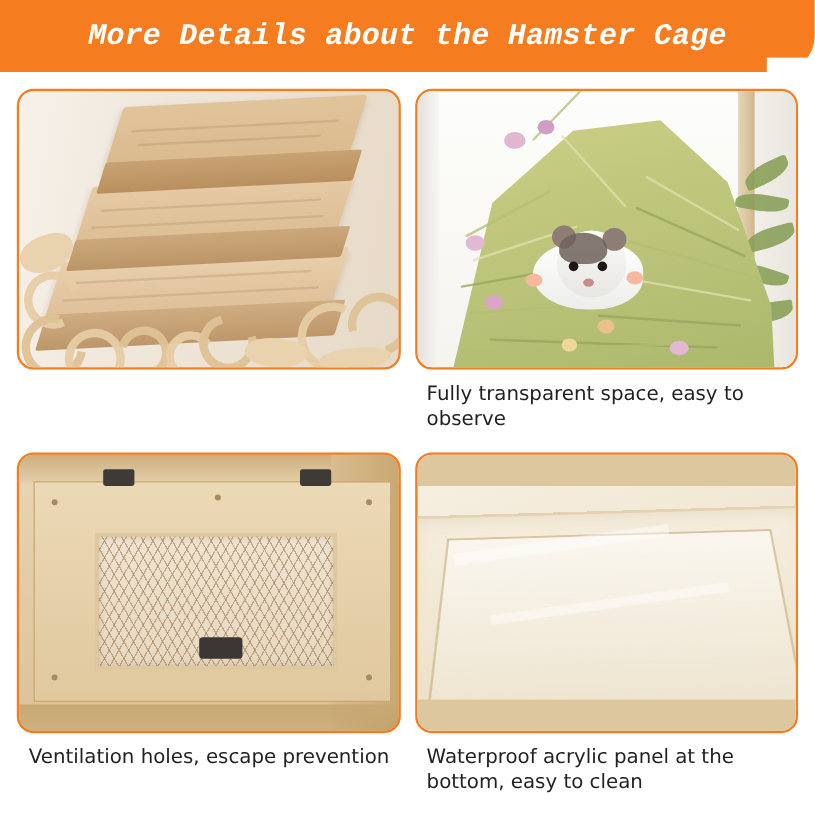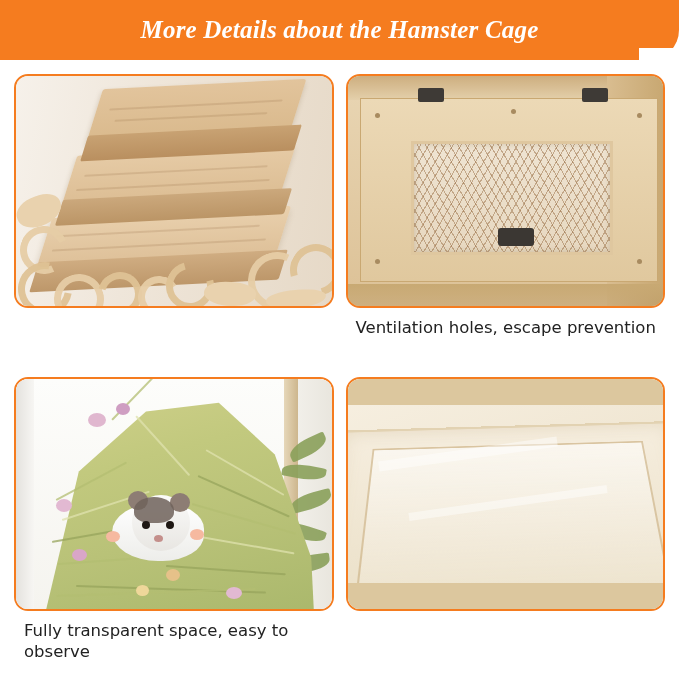--- a/index.html
+++ b/index.html
@@ -13,21 +13,21 @@
 
   
   .header{
     position:absolute;left:0;top:0;width:679px;height:60px;
     background:#f57c1f;
     border-bottom-right-radius:30px;
     display:flex;align-items:center;justify-content:center;
   }
   .header-title{
     color:#ffffff;
-    font-family:Liberation Serif, serif;
+    font-family:Liberation Mono, monospace;
     font-weight:bold;
     font-style:italic;
     font-size:25px;
     letter-spacing:0.2px;
     white-space:nowrap;
   }
   .header-corner{
     position:absolute;right:0;top:48px;width:40px;height:22px;background:#ffffff;
   }
 
@@ -226,20 +226,75 @@
         <div class="curl" style="left:38px;top:198px;width:36px;height:36px;transform:rotate(70deg);"></div>
         <div class="curl curl2" style="left:82px;top:196px;width:30px;height:30px;transform:rotate(150deg);"></div>
         <div class="curl" style="left:122px;top:200px;width:28px;height:28px;transform:rotate(10deg);"></div>
         <div class="curl curl2" style="left:150px;top:186px;width:34px;height:34px;transform:rotate(-60deg);"></div>
         <div class="curl" style="left:232px;top:176px;width:44px;height:44px;transform:rotate(-20deg);"></div>
         <div class="curl curl2" style="left:274px;top:168px;width:38px;height:38px;transform:rotate(120deg);"></div>
         <div class="blob" style="left:0px;top:120px;width:46px;height:30px;transform:rotate(-18deg);"></div>
         <div class="blob" style="left:188px;top:206px;width:52px;height:24px;transform:rotate(6deg);"></div>
         <div class="blob" style="left:250px;top:214px;width:60px;height:18px;transform:rotate(-4deg);"></div>
       </div>
+    </div>
+
+    <div class="card">
+      <div class="photo p2">
+        <div class="room"></div>
+        <div class="frameL"></div>
+        <div class="frameR"></div>
+        <div class="frameR2"></div>
+
+        <div class="plant">
+          <div class="leaf" style="left:10px;top:0px;width:40px;height:16px;transform:rotate(-25deg);"></div>
+          <div class="leaf" style="left:4px;top:26px;width:44px;height:14px;transform:rotate(10deg);"></div>
+          <div class="leaf" style="left:12px;top:54px;width:42px;height:16px;transform:rotate(-15deg);"></div>
+          <div class="leaf" style="left:2px;top:86px;width:46px;height:14px;transform:rotate(18deg);"></div>
+          <div class="leaf" style="left:14px;top:116px;width:38px;height:16px;transform:rotate(-8deg);"></div>
+        </div>
+
+        <div class="haymound"></div>
+
+        <div class="hayline" style="left:40px;top:120px;width:80px;transform:rotate(-28deg);"></div>
+        <div class="hayline light" style="left:46px;top:140px;width:92px;transform:rotate(-18deg);"></div>
+        <div class="hayline dark" style="left:36px;top:162px;width:86px;transform:rotate(-10deg);"></div>
+        <div class="hayline" style="left:42px;top:184px;width:100px;transform:rotate(-4deg);"></div>
+        <div class="hayline light" style="left:190px;top:70px;width:90px;transform:rotate(30deg);"></div>
+        <div class="hayline dark" style="left:182px;top:96px;width:100px;transform:rotate(24deg);"></div>
+        <div class="hayline" style="left:176px;top:124px;width:108px;transform:rotate(16deg);"></div>
+        <div class="hayline light" style="left:168px;top:154px;width:112px;transform:rotate(10deg);"></div>
+        <div class="hayline dark" style="left:150px;top:186px;width:120px;transform:rotate(4deg);"></div>
+        <div class="hayline" style="left:96px;top:40px;width:70px;transform:rotate(-46deg);"></div>
+        <div class="hayline light" style="left:120px;top:36px;width:80px;transform:rotate(48deg);"></div>
+        <div class="hayline dark" style="left:60px;top:206px;width:190px;transform:rotate(2deg);"></div>
+        <div class="hayline" style="left:40px;top:216px;width:200px;transform:rotate(-2deg);"></div>
+
+        <div class="flower" style="left:72px;top:34px;width:18px;height:14px;background:#e0b7cf;"></div>
+        <div class="flower" style="left:100px;top:24px;width:14px;height:12px;background:#cf9ec2;"></div>
+        <div class="flower" style="left:40px;top:120px;width:16px;height:13px;background:#e2b9d2;"></div>
+        <div class="flower" style="left:56px;top:170px;width:15px;height:12px;background:#d9a6c8;"></div>
+        <div class="flower" style="left:150px;top:190px;width:14px;height:12px;background:#e6c189;"></div>
+        <div class="flower" style="left:210px;top:208px;width:16px;height:12px;background:#e2b9d2;"></div>
+        <div class="flower" style="left:120px;top:206px;width:13px;height:11px;background:#efd79a;"></div>
+
+        <div class="hamster">
+          <div class="h-body"></div>
+          <div class="h-head"></div>
+          <div class="h-ear h-earL"></div>
+          <div class="h-ear h-earR"></div>
+          <div class="h-patch"></div>
+          <div class="h-eye h-eyeL"></div>
+          <div class="h-eye h-eyeR"></div>
+          <div class="h-nose"></div>
+          <div class="h-paw" style="left:-6px;top:40px;"></div>
+          <div class="h-paw" style="left:78px;top:38px;"></div>
+        </div>
+      </div>
+      <div class="caption">Fully transparent space, easy to observe</div>
     </div>
 
     <div class="card">
       <div class="photo p3">
         <div class="bg"></div>
         <div class="topstrip"></div>
         <div class="rightwood"></div>
         <div class="door">
           <div class="mesh"></div>
           <div class="screw" style="left:14px;top:14px;"></div>
@@ -250,81 +305,27 @@
         </div>
         <div class="hinge" style="left:70px;top:12px;"></div>
         <div class="hinge" style="left:234px;top:12px;"></div>
         <div class="latch"></div>
         <div class="bottomwood"></div>
       </div>
       <div class="caption">Ventilation holes, escape prevention</div>
     </div>
 
     <div class="card">
-      <div class="photo p2">
-        <div class="room"></div>
-        <div class="frameL"></div>
-        <div class="frameR"></div>
-        <div class="frameR2"></div>
-
-        <div class="plant">
-          <div class="leaf" style="left:10px;top:0px;width:40px;height:16px;transform:rotate(-25deg);"></div>
-          <div class="leaf" style="left:4px;top:26px;width:44px;height:14px;transform:rotate(10deg);"></div>
-          <div class="leaf" style="left:12px;top:54px;width:42px;height:16px;transform:rotate(-15deg);"></div>
-          <div class="leaf" style="left:2px;top:86px;width:46px;height:14px;transform:rotate(18deg);"></div>
-          <div class="leaf" style="left:14px;top:116px;width:38px;height:16px;transform:rotate(-8deg);"></div>
-        </div>
-
-        <div class="haymound"></div>
-
-        <div class="hayline" style="left:40px;top:120px;width:80px;transform:rotate(-28deg);"></div>
-        <div class="hayline light" style="left:46px;top:140px;width:92px;transform:rotate(-18deg);"></div>
-        <div class="hayline dark" style="left:36px;top:162px;width:86px;transform:rotate(-10deg);"></div>
-        <div class="hayline" style="left:42px;top:184px;width:100px;transform:rotate(-4deg);"></div>
-        <div class="hayline light" style="left:190px;top:70px;width:90px;transform:rotate(30deg);"></div>
-        <div class="hayline dark" style="left:182px;top:96px;width:100px;transform:rotate(24deg);"></div>
-        <div class="hayline" style="left:176px;top:124px;width:108px;transform:rotate(16deg);"></div>
-        <div class="hayline light" style="left:168px;top:154px;width:112px;transform:rotate(10deg);"></div>
-        <div class="hayline dark" style="left:150px;top:186px;width:120px;transform:rotate(4deg);"></div>
-        <div class="hayline" style="left:96px;top:40px;width:70px;transform:rotate(-46deg);"></div>
-        <div class="hayline light" style="left:120px;top:36px;width:80px;transform:rotate(48deg);"></div>
-        <div class="hayline dark" style="left:60px;top:206px;width:190px;transform:rotate(2deg);"></div>
-        <div class="hayline" style="left:40px;top:216px;width:200px;transform:rotate(-2deg);"></div>
-
-        <div class="flower" style="left:72px;top:34px;width:18px;height:14px;background:#e0b7cf;"></div>
-        <div class="flower" style="left:100px;top:24px;width:14px;height:12px;background:#cf9ec2;"></div>
-        <div class="flower" style="left:40px;top:120px;width:16px;height:13px;background:#e2b9d2;"></div>
-        <div class="flower" style="left:56px;top:170px;width:15px;height:12px;background:#d9a6c8;"></div>
-        <div class="flower" style="left:150px;top:190px;width:14px;height:12px;background:#e6c189;"></div>
-        <div class="flower" style="left:210px;top:208px;width:16px;height:12px;background:#e2b9d2;"></div>
-        <div class="flower" style="left:120px;top:206px;width:13px;height:11px;background:#efd79a;"></div>
-
-        <div class="hamster">
-          <div class="h-body"></div>
-          <div class="h-head"></div>
-          <div class="h-ear h-earL"></div>
-          <div class="h-ear h-earR"></div>
-          <div class="h-patch"></div>
-          <div class="h-eye h-eyeL"></div>
-          <div class="h-eye h-eyeR"></div>
-          <div class="h-nose"></div>
-          <div class="h-paw" style="left:-6px;top:40px;"></div>
-          <div class="h-paw" style="left:78px;top:38px;"></div>
-        </div>
-      </div>
-      <div class="caption">Fully transparent space, easy to observe</div>
-    </div>
-
-    <div class="card">
       <div class="photo p4">
         <div class="bg"></div>
         <div class="tray">
           <div class="inner"></div>
         </div>
         <div class="edge" style="left:0;top:0;width:100%;height:26px;"></div>
         <div class="edge" style="left:0;bottom:0;width:100%;height:26px;"></div>
         <div class="sheen" style="left:30px;top:70px;width:180px;height:10px;"></div>
         <div class="sheen" style="left:60px;top:120px;width:200px;height:8px;"></div>
       </div>
+      <div class="caption">Waterproof acrylic panel at the bottom, easy to clean</div>
     </div>
 
   </div>
 </div>
 
 </body></html>

